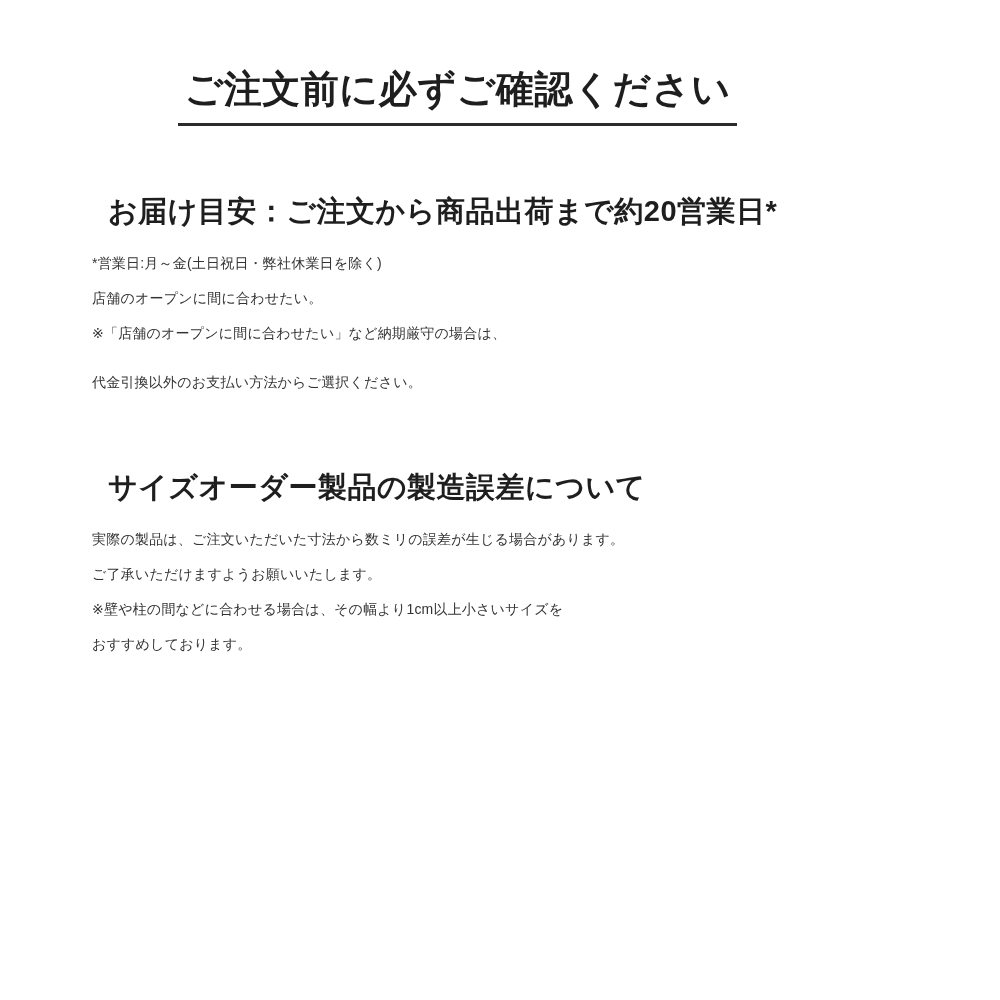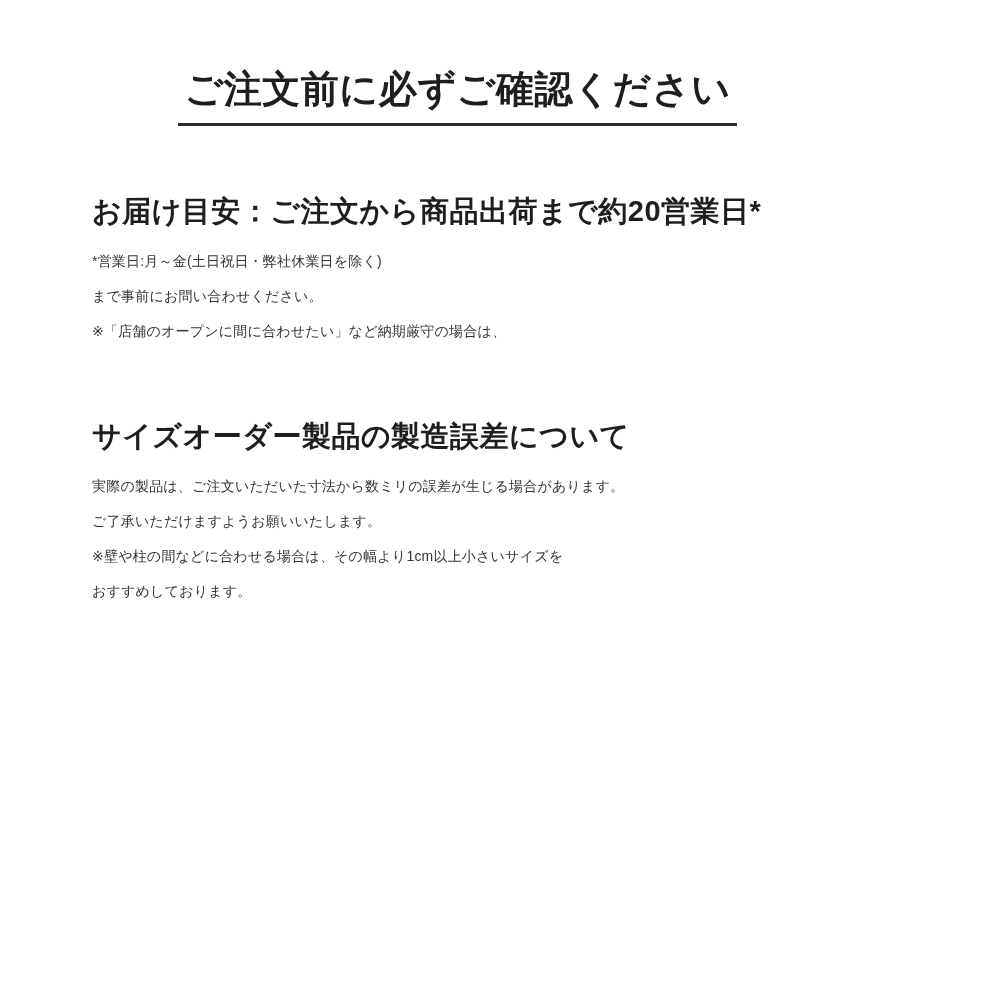--- a/index.html
+++ b/index.html
@@ -27,21 +27,21 @@
     line-height:1.35;
     color:#1e1e1e;
     border-bottom:3px solid #2b2b2b;
     letter-spacing:0.5px;
     white-space:nowrap;
   }
   .content {
     padding:0 80px 0 92px;
   }
   .section-heading {
-    margin:0;
+    margin:16px;
     font-size:29px;
     font-weight:700;
     line-height:38px;
     color:#1e1e1e;
     letter-spacing:0.5px;
     white-space:nowrap;
   }
   .section-heading.first { margin-top:66px; }
   .section-heading.second { margin-top:50px; }
   .section-heading.third { margin-top:68px; }
@@ -66,27 +66,28 @@
   <div class="title-wrap">
     <h1 class="page-title">ご注文前に必ずご確認ください</h1>
   </div>
 
   <div class="content">
 
     <section>
       <h2 class="section-heading first">お届け目安：ご注文から商品出荷まで約20営業日*</h2>
       <div class="section-body">
         <p class="line">*営業日:月～金(土日祝日・弊社休業日を除く)</p>
-        <p class="line">まで事前にお問い合わせください。</p>
+        <p class="line">店舗のオープンに間に合わせたい。</p>
         <p class="line">※「店舗のオープンに間に合わせたい」など納期厳守の場合は、</p>
       </div>
     </section>
 
     <section>
       <div class="section-body">
+        <p class="line">代金引換以外のお支払い方法からご選択ください。</p>
       </div>
     </section>
 
     <section>
       <h2 class="section-heading third">サイズオーダー製品の製造誤差について</h2>
       <div class="section-body">
         <p class="line">実際の製品は、ご注文いただいた寸法から数ミリの誤差が生じる場合があります。</p>
         <p class="line">ご了承いただけますようお願いいたします。</p>
         <p class="line">※壁や柱の間などに合わせる場合は、その幅より1cm以上小さいサイズを</p>
         <p class="line">おすすめしております。</p>

